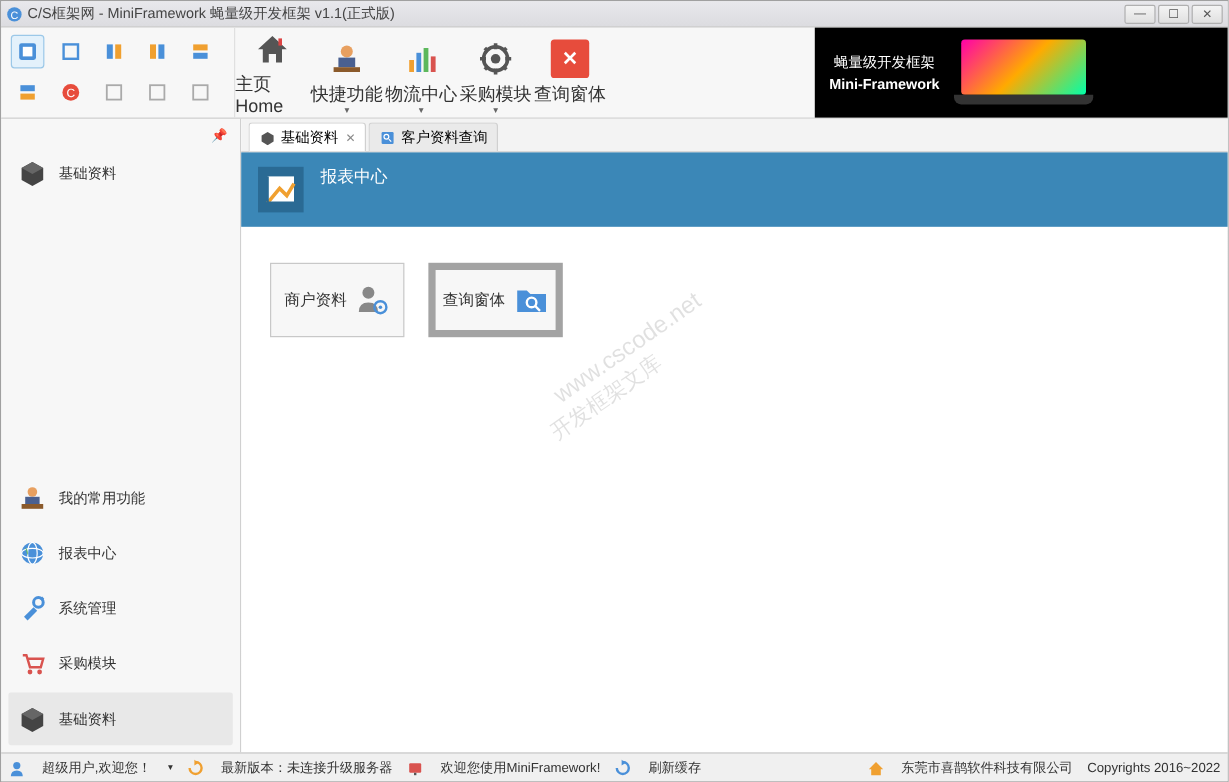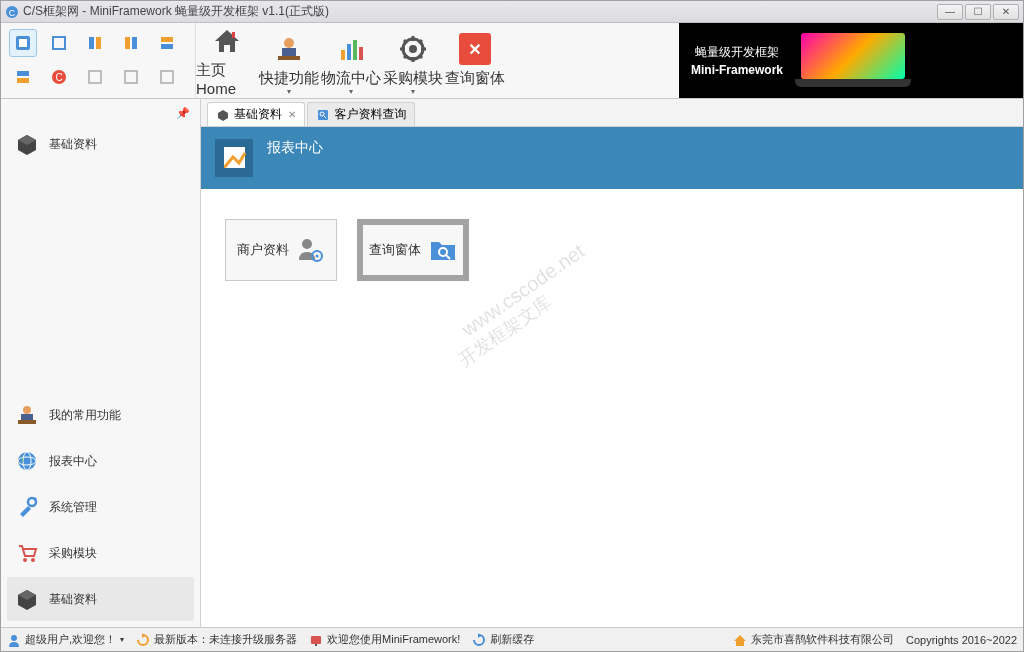--- a/index.html
+++ b/index.html
@@ -56,21 +56,21 @@
 .card { width: 112px; height: 62px; border: 1px solid #c8c8c8; background: #f7f7f7; display: flex; align-items: center; justify-content: center; gap: 8px; font-size: 13px; color: #333; cursor: pointer; }
 .card.sel { border: 6px solid #a3a3a3; }
 .card .cic { width: 28px; height: 28px; }
 
 .watermark { position: absolute; left: 250px; top: 90px; font-size: 20px; color: rgba(0,0,0,0.12); transform: rotate(-35deg); pointer-events: none; }
 .watermark2 { position: absolute; left: 250px; top: 130px; font-size: 18px; color: rgba(0,0,0,0.12); transform: rotate(-35deg); pointer-events: none; }
 
 
 .statusbar { height: 24px; background: #f0f0f0; border-top: 1px solid #c8c8c8; display: flex; align-items: center; font-size: 11px; color: #333; padding: 0 6px; gap: 12px; }
 .statusbar .sep { flex: 1; }
-.st-item { display: flex; align-items: center; gap: 4px; }
+.st-item { display: flex; align-items: center; gap: 14px; }
 .st-item .sic { width: 14px; height: 14px; }
 
 svg { display: block; }
 </style>
 </head>
 <body>
 
 <div class="window">
 
   <div class="titlebar">

